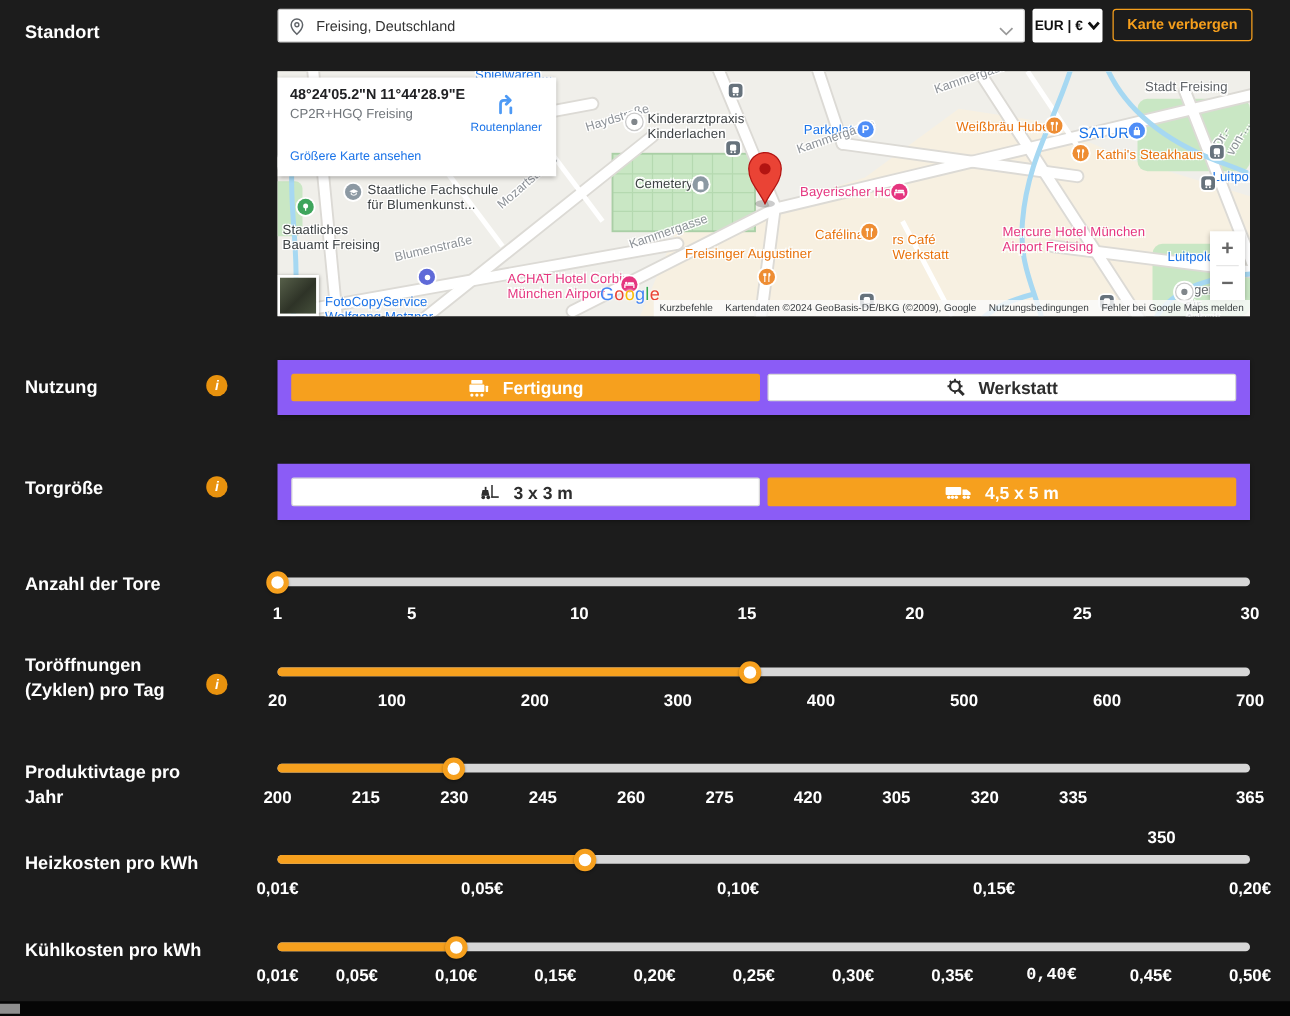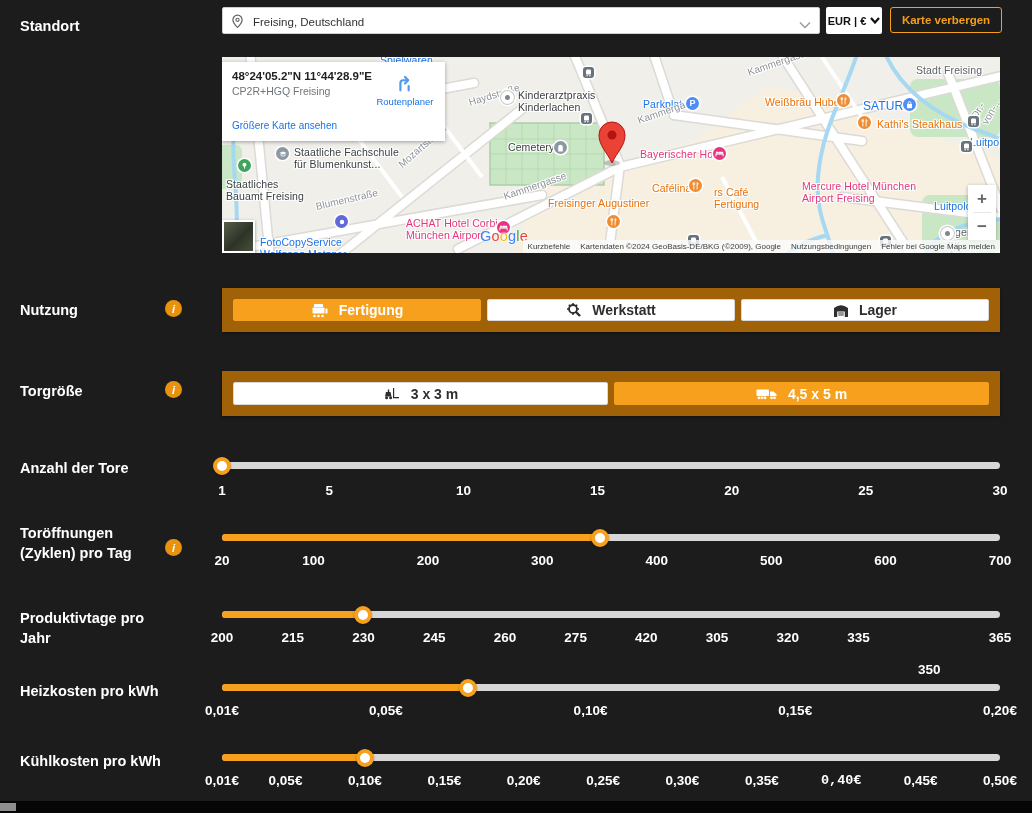--- a/index.html
+++ b/index.html
@@ -52,21 +52,21 @@
       box-shadow:0 1px 4px rgba(0,0,0,.3);display:flex;flex-direction:column;z-index:5}
   .zbtn{flex:1;display:flex;align-items:center;justify-content:center;color:#666;font-size:17px;font-weight:700;cursor:pointer}
   .zdiv{height:1px;background:#e6e6e6;margin:0 5px}
   .attr{position:absolute;right:0;bottom:0;height:13px;background:rgba(250,250,250,.82);display:flex;align-items:center;
       gap:10px;padding:0 5px;font-size:8px;color:#3c4043;white-space:nowrap;z-index:5}
   .glogo{position:absolute;left:258px;top:171px;font-size:14.5px;font-weight:500;letter-spacing:.2px;z-index:5;
       text-shadow:0 0 2px #fff,0 0 2px #fff}
   .satthumb{position:absolute;left:0;top:163px;width:33px;height:33px;border:2px solid #fff;box-sizing:border-box;
       background:linear-gradient(135deg,#57604a,#2e3327 55%,#46503b);box-shadow:0 1px 3px rgba(0,0,0,.4);z-index:5;cursor:pointer}
   
-  .strip{position:absolute;left:222px;width:778px;background:#a16207;display:flex;gap:6px;padding:11px;box-sizing:border-box;
+  .strip{position:absolute;left:222px;width:778px;background:#8b5cf6;display:flex;gap:6px;padding:11px;box-sizing:border-box;
       box-shadow:0 1px 3px rgba(0,0,0,.4)}
   .optbtn{flex:1;display:flex;align-items:center;justify-content:center;gap:10px;background:#fff;border:1px solid #d9d9d9;
       border-radius:2px;font-weight:700;font-size:14px;color:#2e2e2e;cursor:pointer}
   .optbtn.sel{background:#f6a01e;border-color:#f6a01e;color:#fff}
   .oicon{display:flex;align-items:center}
   
   .track{position:absolute;left:222px;width:778px;height:7px;border-radius:4px;background:#d7d7d7;cursor:pointer}
   .fill{position:absolute;left:0;top:0;height:100%;border-radius:4px;background:#f6a01e}
   .thumb{position:absolute;top:-5.5px;width:18px;height:18px;border-radius:50%;background:#fff;border:4.5px solid #f6a01e;
       box-sizing:border-box;box-shadow:0 1px 2px rgba(0,0,0,.35);cursor:grab}
@@ -180,21 +180,21 @@
       <span class="ml dark" style="left: 286px; top: 85px;">Cemetery</span>
       <span class="ml dark" style="left: 72px; top: 90px;">Staatliche Fachschule
 für Blumenkunst...</span>
       <span class="ml street" style="left: 178px; top: 103px; transform: rotate(-41deg); transform-origin: left center;">Mozartstraße</span>
       <span class="ml dark" style="left: 4px; top: 122px;">Staatliches
 Bauamt Freising</span>
       <span class="ml pink" style="left: 580px; top: 124px;">Mercure Hotel München
 Airport Freising</span>
       <span class="ml orange" style="left: 430px; top: 126px;">Cafélina</span>
       <span class="ml orange" style="left: 492px; top: 130px;">rs Café
-Fertigung</span>
+Werkstatt</span>
       <span class="ml street" style="left: 282px; top: 134px; transform: rotate(-19deg); transform-origin: left center;">Kammergasse</span>
       <span class="ml orange" style="left: 326px; top: 141px;">Freisinger Augustiner</span>
       <span class="ml street" style="left: 94px; top: 144px; transform: rotate(-13deg); transform-origin: left center;">Blumenstraße</span>
       <span class="ml blue" style="left: 712px; top: 144px;">Luitpoldhalle</span>
       <span class="ml pink" style="left: 184px; top: 161px;">ACHAT Hotel Corbin
 München Airport</span>
       <span class="ml blue" style="left: 38px; top: 180px;">FotoCopyService
 Wolfgang Metzner</span>
       <span class="ml area" style="left: 726px; top: 170px;">Agentur für
 Arbeit Freising</span>
@@ -399,30 +399,20 @@
         <svg width="16" height="16" viewBox="0 0 16 16">
           <g fill="none" stroke="currentColor">
             <circle cx="7" cy="7" r="4" stroke-width="1.8"></circle>
             <path d="M10,10 L14,14" stroke-width="2.4"></path>
             <path d="M7,1 V2.8 M7,11.2 V13 M1,7 H2.8 M11.2,7 H13 M2.8,2.8 L4,4 M11.2,2.8 L10,4" stroke-width="1.5"></path>
           </g>
         </svg>
       </span>
       <span>Werkstatt</span>
     </div>
-    <div class="optbtn">
-      <span class="oicon">
-        <svg width="16" height="15" viewBox="0 0 16 15">
-          <path d="M1,14 V5 Q8,-0.5 15,5 V14 H11.8 V8.5 H4.2 V14 Z" fill="currentColor"></path>
-          <rect x="5.2" y="9.5" width="5.6" height="1" fill="currentColor"></rect>
-          <rect x="5.2" y="11.5" width="5.6" height="1" fill="currentColor"></rect>
-        </svg>
-      </span>
-      <span>Lager</span>
-    </div>
   </div>
 
 <div class="row-label" style="top:381px">Torgröße</div>
 <div class="info-badge" style="left:165px;top:381px">i</div>
 <div class="strip" id="gatesize-strip" style="top:371px;height:45px">
     <div class="optbtn">
       <span class="oicon">
         <svg width="18" height="15" viewBox="0 0 18 15">
           <g fill="currentColor">
             <path d="M2,10.5 L3,6 H7.5 L8.5,10.5 Z"></path>

